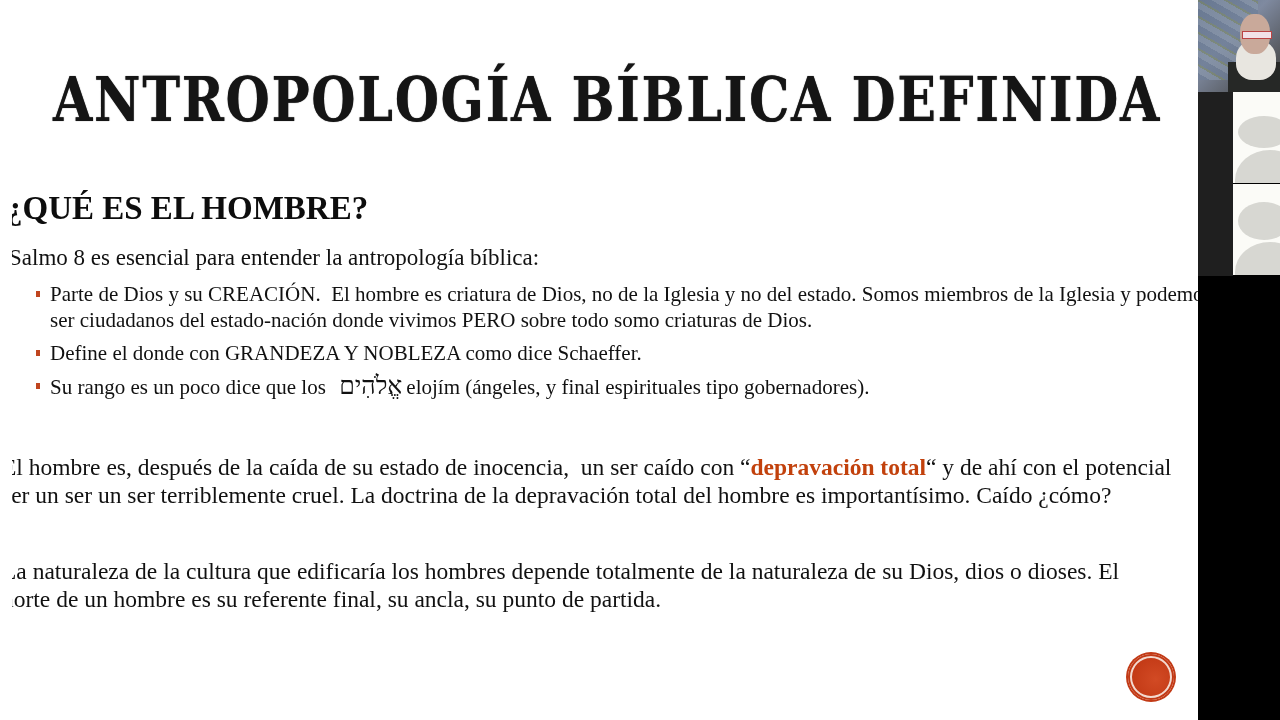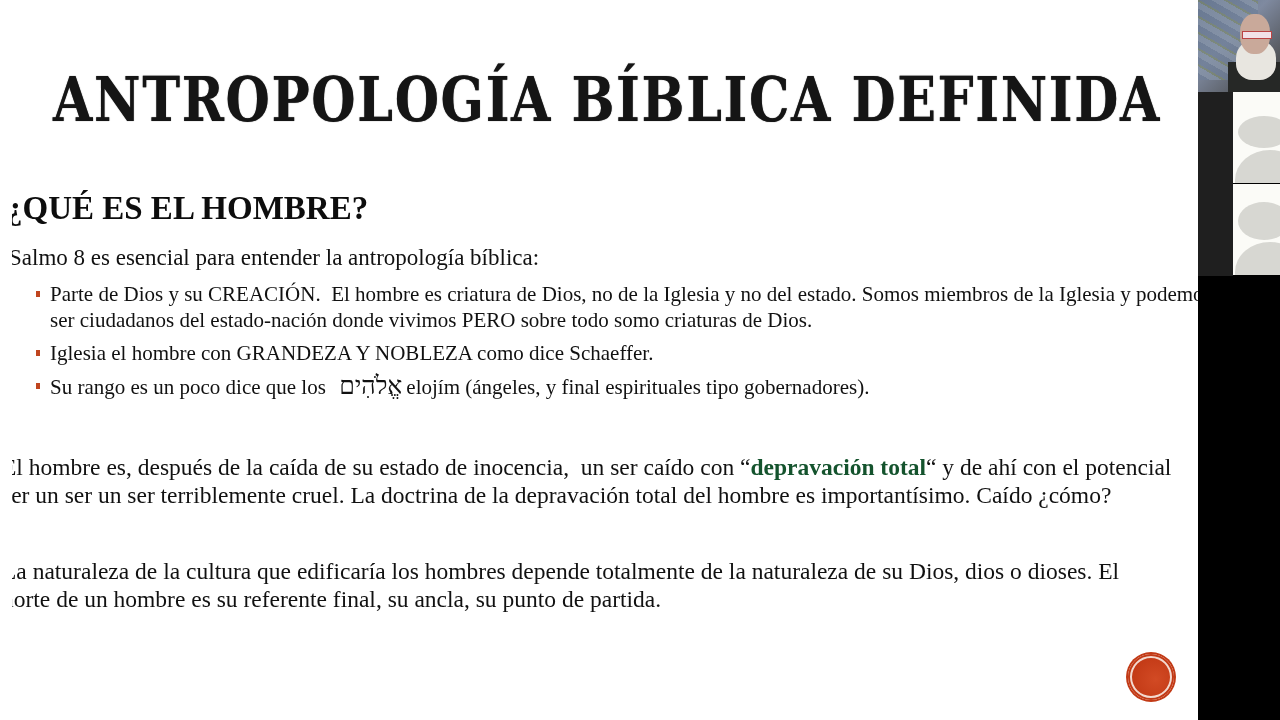--- a/index.html
+++ b/index.html
@@ -38,21 +38,21 @@
   .bullet .sq {
     position: absolute; left: 0; top: 10px; width: 4px; height: 6px; background: #c0451f;
   }
   .bullet .txt { display: block; white-space: pre-wrap; }
   .para {
     position: absolute; left: -10px; font-size: 23.5px; line-height: 28px;
     width: 1170px; white-space: pre-wrap;
   }
   .para1 { top: 453px; }
   .para2 { top: 557px; }
-  .red { color: #14532d; font-weight: bold; }
+  .red { color: #c2410c; font-weight: bold; }
   .hebrew { font-family: "DejaVu Serif", serif; font-size: 25px; margin: 0 4px 0 8px; }
   .nav-dot {
     position: absolute; left: 1116px; top: 654px; width: 46px; height: 46px; border-radius: 50%;
     background: radial-gradient(circle at 60% 55%, #d24a24 0%, #c43b17 60%, #b5300f 100%);
     box-shadow: 0 0 0 2px #c23a16, inset 0 0 0 2px #c23a16, inset 0 0 0 4px #f3d9cf;
   }
   
   .sidebar { position: absolute; left: 1198px; top: 0; width: 82px; height: 720px; background: #000; }
   .sidebar .strip { position: absolute; left: 0; top: 92px; width: 35px; height: 184px; background: #1f1f1f; }
   .video-main {
@@ -81,21 +81,21 @@
   <div class="heading">¿QUÉ ES EL HOMBRE?</div>
   <div class="intro">Salmo 8 es esencial para entender la antropología bíblica:</div>
 
   <div class="bullets">
     <div class="bullet">
       <span class="sq"></span>
       <span class="txt">Parte de Dios y su CREACIÓN.  El hombre es criatura de Dios, no de la Iglesia y no del estado. Somos miembros de la Iglesia y podemos ser ciudadanos del estado-nación donde vivimos PERO sobre todo somo criaturas de Dios.</span>
     </div>
     <div class="bullet">
       <span class="sq"></span>
-      <span class="txt">Iglesia el hombre con GRANDEZA Y NOBLEZA como dice Schaeffer.</span>
+      <span class="txt">Define el donde con GRANDEZA Y NOBLEZA como dice Schaeffer.</span>
     </div>
     <div class="bullet">
       <span class="sq"></span>
       <span class="txt"><span>Su rango es un poco dice que los </span><span class="hebrew" dir="rtl">אֱלֹהִים</span><span>elojím (ángeles, y final espirituales tipo gobernadores).</span></span>
     </div>
   </div>
 
   <div class="para para1"><span>El hombre es, después de la caída de su estado de inocencia,  un ser caído con “</span><span class="red">depravación total</span><span>“ y de ahí con el potencial  ser un ser un ser terriblemente cruel. La doctrina de la depravación total del hombre es importantísimo. Caído ¿cómo?</span></div>
 
   <div class="para para2">La naturaleza de la cultura que edificaría los hombres depende totalmente de la naturaleza de su Dios, dios o dioses. El norte de un hombre es su referente final, su ancla, su punto de partida.</div>

